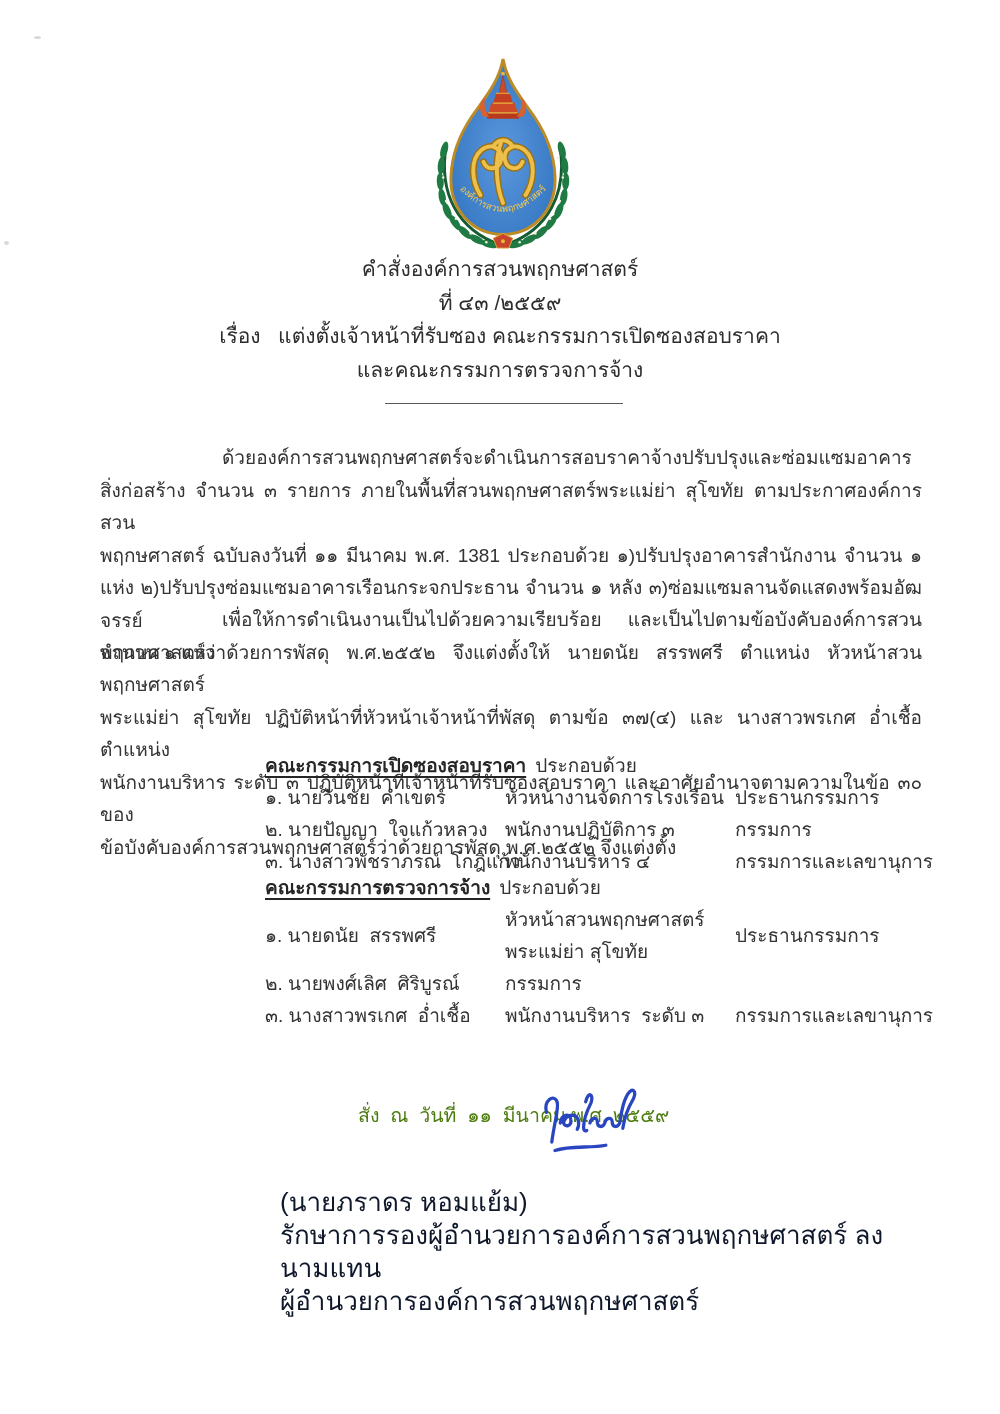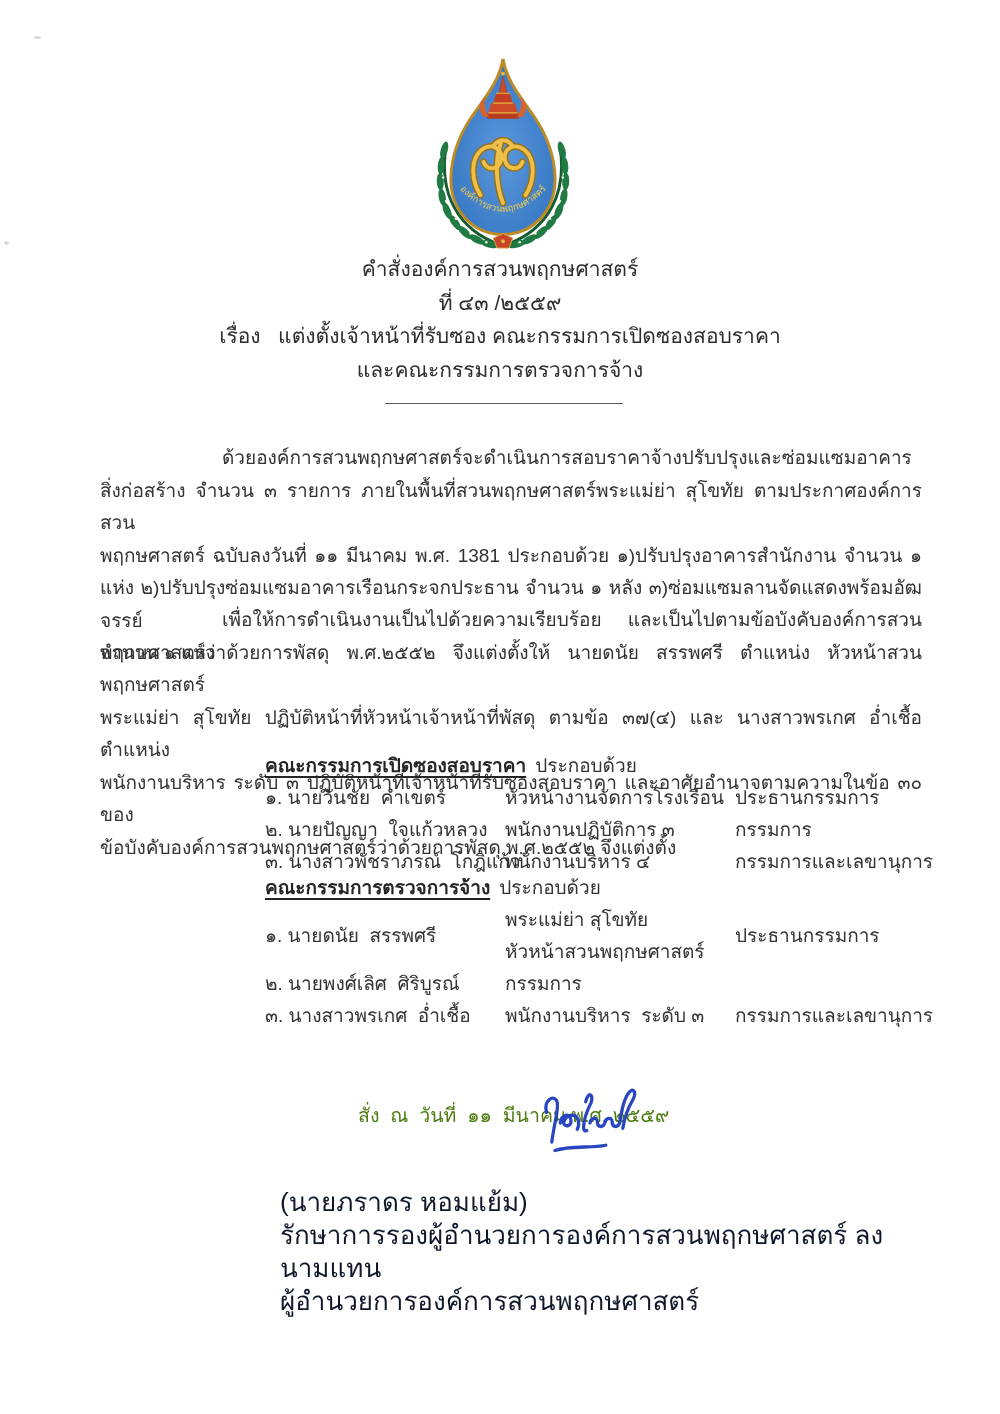--- a/index.html
+++ b/index.html
@@ -178,22 +178,22 @@
     </div>
   </div>
 
   <div class="abs committee c2">
     <div class="cheading">
       <span class="bold-u">คณะกรรมการตรวจการจ้าง</span><span class="hsuffix">ประกอบด้วย</span>
     </div>
     <div class="crow">
       <div class="c-name">๑. นายดนัย&nbsp; สรรพศรี</div>
       <div class="c-pos">
+        <div>หัวหน้าสวนพฤกษศาสตร์</div>
         <div>พระแม่ย่า สุโขทัย</div>
-        <div>หัวหน้าสวนพฤกษศาสตร์</div>
       </div>
       <div class="c-role">ประธานกรรมการ</div>
     </div>
     <div class="crow">
       <div class="c-name">๒. นายพงศ์เลิศ&nbsp; ศิริบูรณ์</div>
       <div class="c-role">กรรมการ</div>
     </div>
     <div class="crow">
       <div class="c-name">๓. นางสาวพรเกศ&nbsp; อ่ำเชื้อ</div>
       <div class="c-pos">พนักงานบริหาร&nbsp; ระดับ ๓</div>

